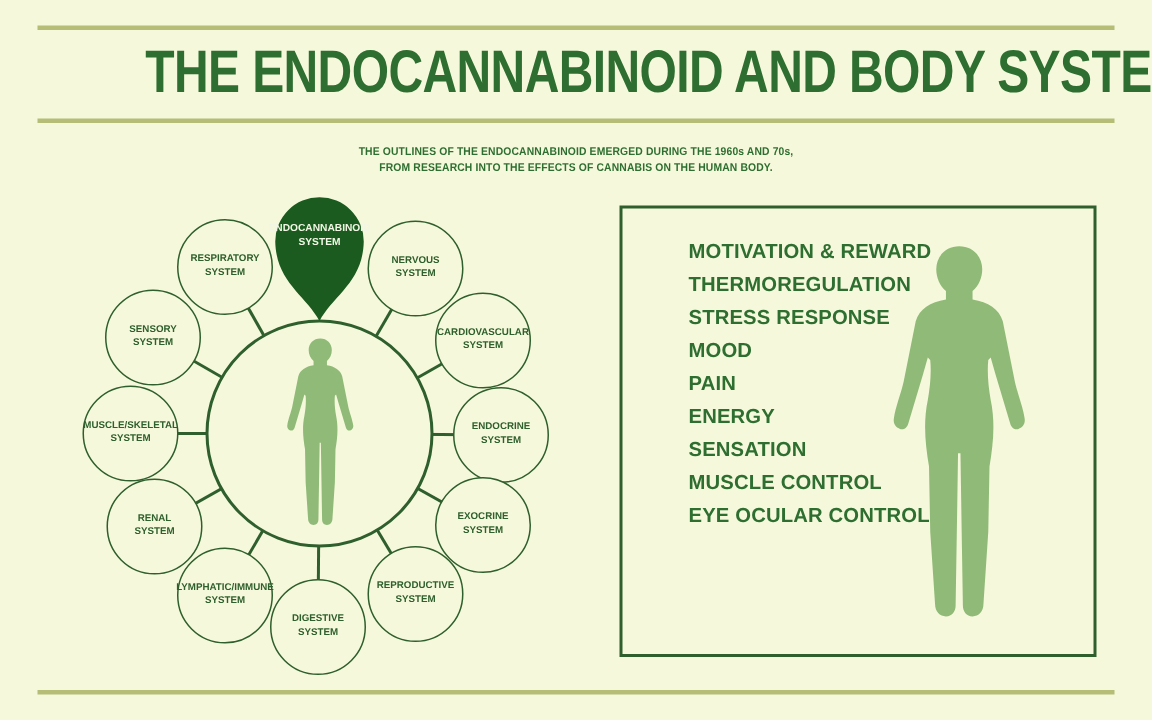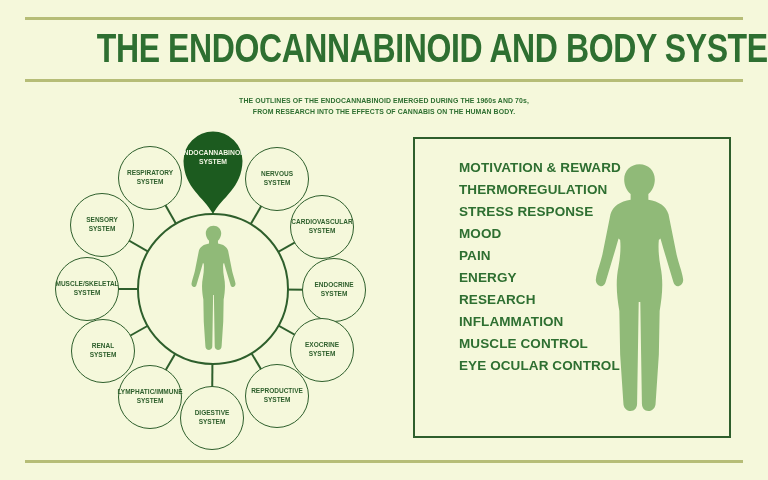--- a/index.html
+++ b/index.html
@@ -132,22 +132,21 @@
   <div class="pin-label">ENDOCANNABINOID SYSTEM</div>
 
   <div class="fbox">
     <div class="flist">
       <div class="fitem">MOTIVATION &amp; REWARD</div>
       <div class="fitem">THERMOREGULATION</div>
       <div class="fitem">STRESS RESPONSE</div>
       <div class="fitem">MOOD</div>
       <div class="fitem">PAIN</div>
       <div class="fitem">ENERGY</div>
-      <div class="fitem">RESEARCH</div>
-      <div class="fitem">INFLAMMATION</div>
+      <div class="fitem">SENSATION</div>
       <div class="fitem">MUSCLE CONTROL</div>
       <div class="fitem">EYE OCULAR CONTROL</div>
     </div>
     <svg class="figure box-figure" width="97" height="258" viewBox="0 0 120 320">
       <path d="M60 4 C49 4 41 12 41 23 C41 30 44 37 49 41 L49 48 C36 50 27 56 24 66 L14 116 C12 125 7 138 6 146 C5 151 8 154 11 155 C14 156 17 154 18 150 L30 110 L34 96 L36 98 C37 108 36 120 34 131 C30 150 32 168 35 186 L36 240 L40 300 C40 306 44 310 49 310 C54 310 57 306 57 301 L58 240 L59 175 L61 175 L62 240 L63 301 C63 306 66 310 71 310 C76 310 80 306 80 300 L84 240 L85 186 C88 168 90 150 86 131 C84 120 83 108 84 98 L86 96 L90 110 L102 150 C103 154 106 156 109 155 C112 154 115 151 114 146 C113 138 108 125 106 116 L96 66 C93 56 84 50 71 48 L71 41 C76 37 79 30 79 23 C79 12 71 4 60 4 Z"></path>
     </svg>
   </div>
 
   <div class="rule rule-bottom"></div>
 </div>

